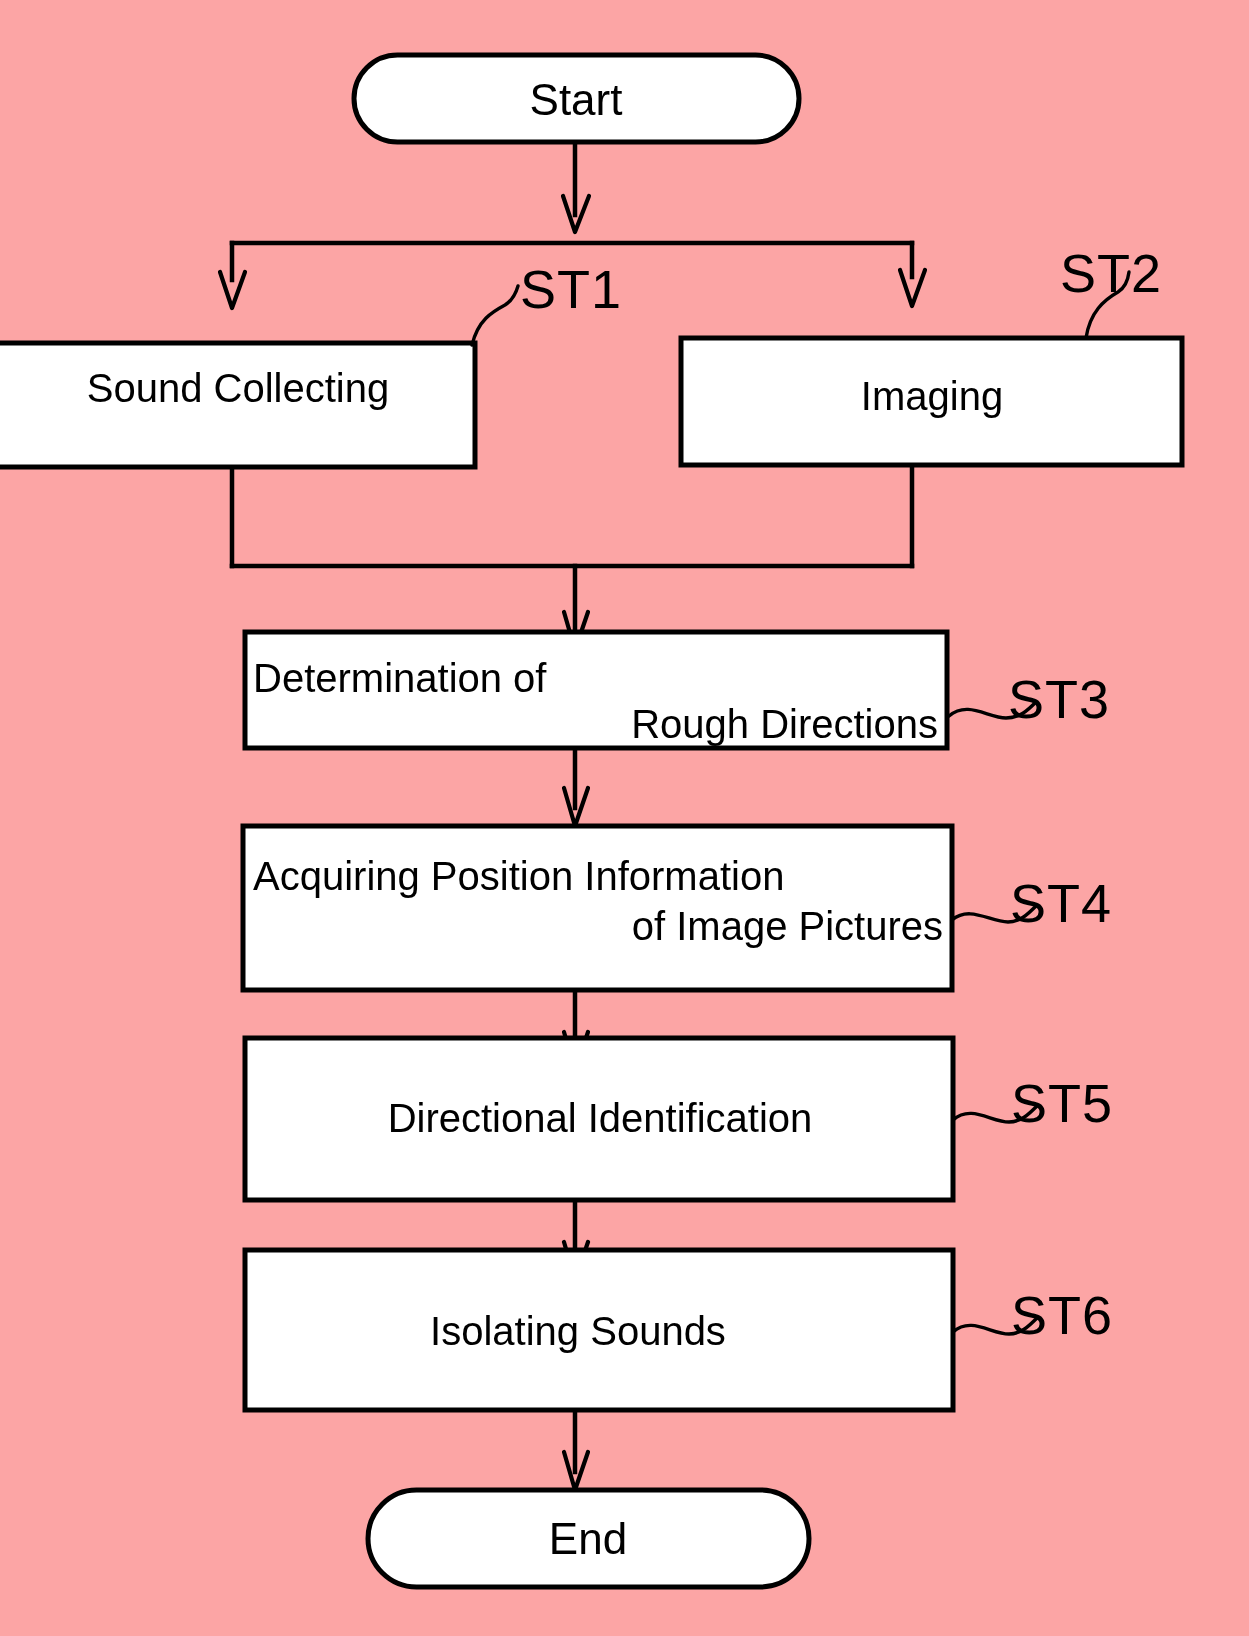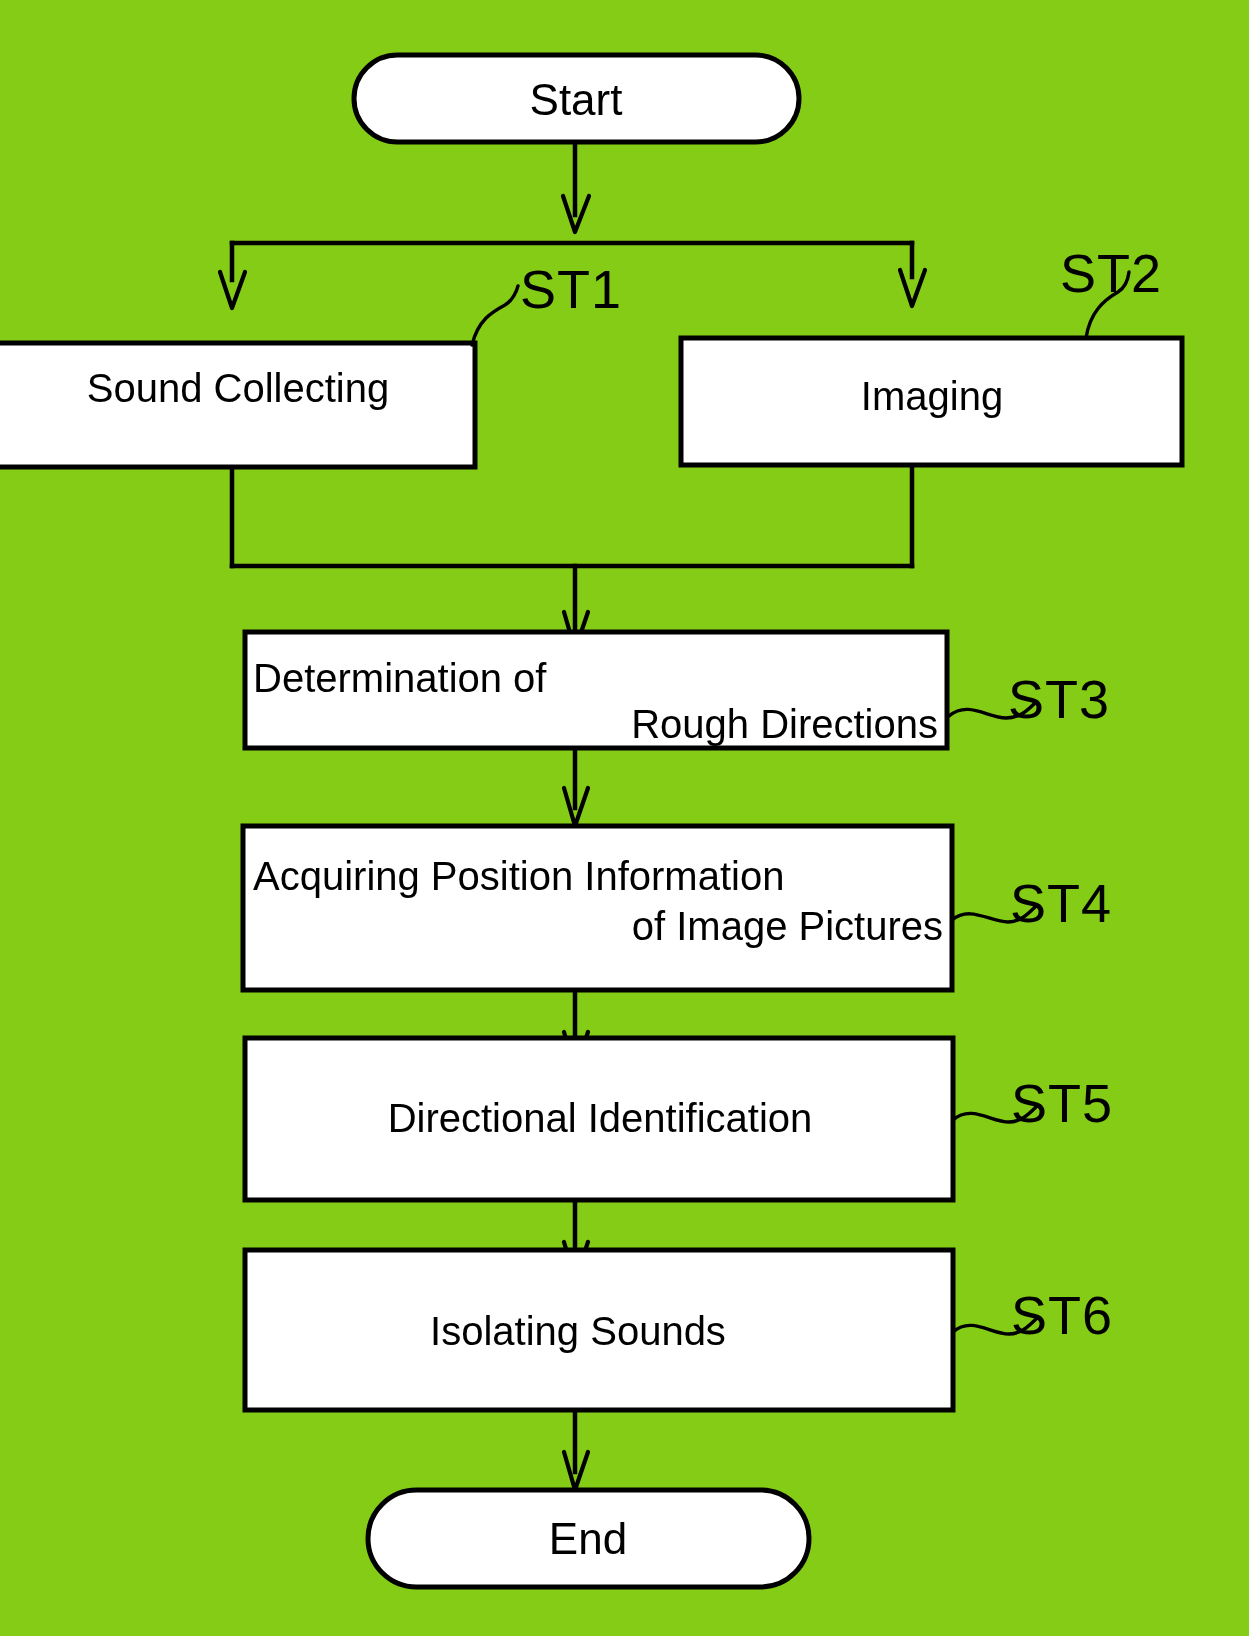--- a/index.html
+++ b/index.html
@@ -7,21 +7,21 @@
     padding: 0;
     background: #ffffff;
   }
   body {
     font-family: "Liberation Sans", sans-serif;
   }
   #canvas {
     position: relative;
     width: 1249px;
     height: 1636px;
-    background: #84cc16;
+    background: #fca5a5;
     overflow: hidden;
   }
   #flow-svg {
     position: absolute;
     left: 0;
     top: 0;
     width: 1249px;
     height: 1636px;
   }
   .node-text {

